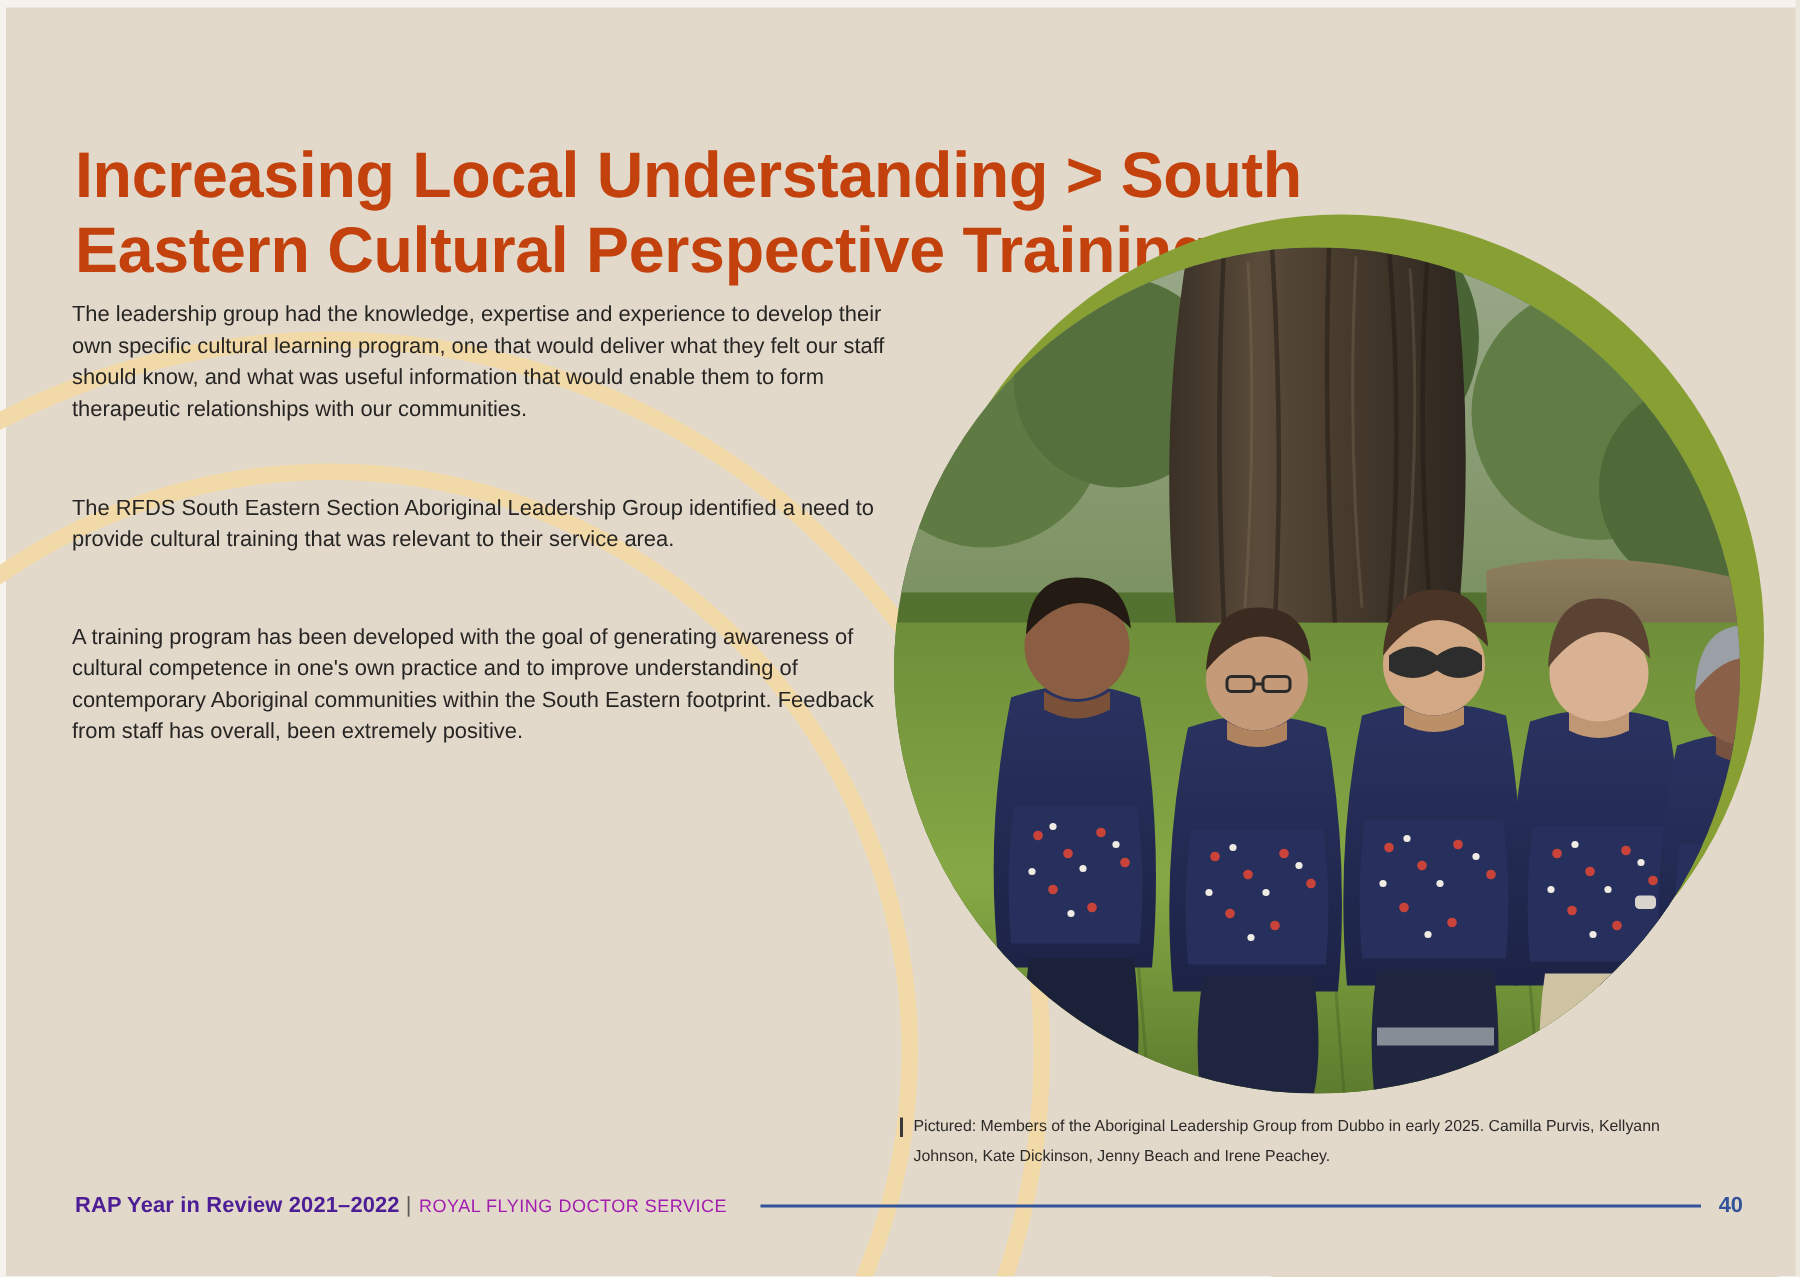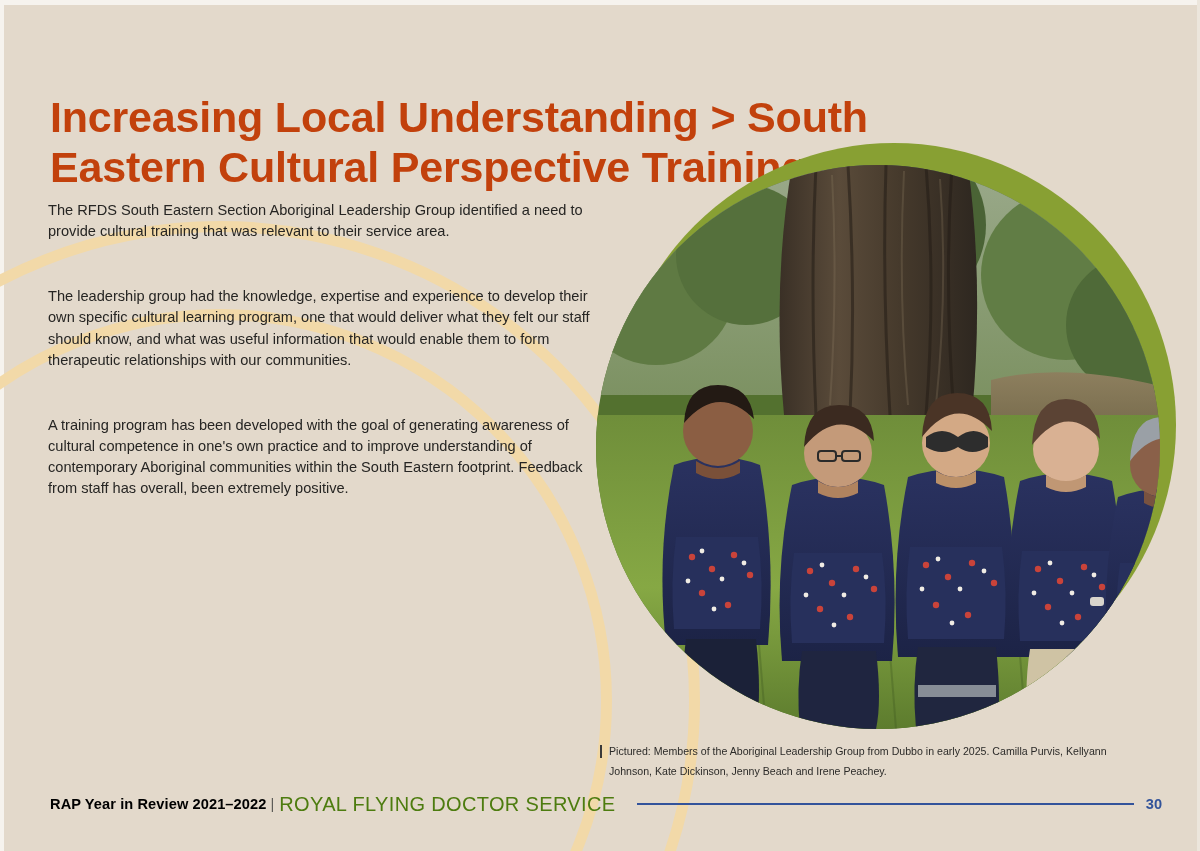--- a/index.html
+++ b/index.html
@@ -142,34 +142,34 @@
     right: 38px;
     top: 793px;
     height: 22px;
     display: flex;
     align-items: center;
     gap: 0;
   }
   .footer-title {
     font-size: 14.6px;
     font-weight: 700;
-    color: #000000;
+    color: #4c1d95;
     white-space: nowrap;
     letter-spacing: 0.1px;
     text-align: right;
   }
   .footer-sep {
     font-size: 14.6px;
     color: #5b5a57;
     padding: 0 5px 0 4px;
     font-weight: 400;
   }
   .footer-org {
-    font-size: 20px;
-    color: #4d7c0f;
+    font-size: 12px;
+    color: #a21caf;
     white-space: nowrap;
     letter-spacing: 0.35px;
   }
   .footer-line {
     flex: 1 1 auto;
     height: 2px;
     background: #33539b;
     margin: 0 12px 0 22px;
   }
   .footer-page {
@@ -189,22 +189,22 @@
   <div class="page-edge-right"></div>
 
   <div class="arcs">
     <div class="arc arc-outer"></div>
     <div class="arc arc-inner"></div>
   </div>
 
   <h1 class="heading">Increasing Local Understanding &gt; South Eastern Cultural Perspective Training</h1>
 
   <div class="body-copy">
+    <p>The leadership group had the knowledge, expertise and experience to develop their own specific cultural learning program, one that would deliver what they felt our staff should know, and what was useful information that would enable them to form therapeutic relationships with our communities.</p>
     <p>The RFDS South Eastern Section Aboriginal Leadership Group identified a need to provide cultural training that was relevant to their service area.</p>
-    <p>The leadership group had the knowledge, expertise and experience to develop their own specific cultural learning program, one that would deliver what they felt our staff should know, and what was useful information that would enable them to form therapeutic relationships with our communities.</p>
     <p>A training program has been developed with the goal of generating awareness of cultural competence in one's own practice and to improve understanding of contemporary Aboriginal communities within the South Eastern footprint. Feedback from staff has overall, been extremely positive.</p>
   </div>
 
   <div class="photo-cluster">
     <div class="green-disc"></div>
     <div class="photo-disc">
       <svg viewBox="0 0 564 564" preserveAspectRatio="xMidYMid slice" aria-hidden="true">
         <defs>
           <linearGradient id="skyGrad" x1="0" y1="0" x2="0" y2="1">
             <stop offset="0%" stop-color="#9aa98a"></stop>
@@ -397,16 +397,16 @@
   <div class="caption">
     <span class="caption-rule"></span>
     <span class="caption-text">Pictured: Members of the Aboriginal Leadership Group from Dubbo in early 2025. Camilla Purvis, Kellyann Johnson, Kate Dickinson, Jenny Beach and Irene Peachey.</span>
   </div>
 
   <div class="footer">
     <span class="footer-title">RAP Year in Review 2021–2022</span>
     <span class="footer-sep">|</span>
     <span class="footer-org">ROYAL FLYING DOCTOR SERVICE</span>
     <span class="footer-line"></span>
-    <span class="footer-page">30</span>
+    <span class="footer-page">40</span>
   </div>
 
 </div>
 
 </body></html>

